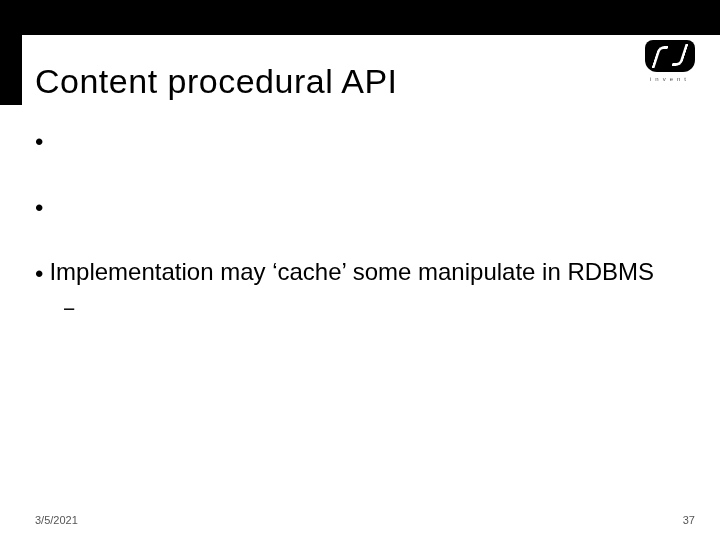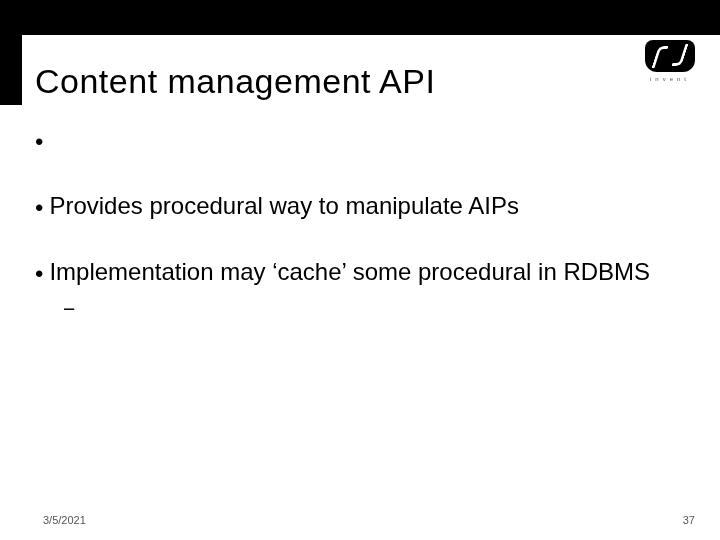--- a/index.html
+++ b/index.html
@@ -120,21 +120,20 @@
     margin-right: 6px;
     color: #000;
   }
   .footer-date {
     position: absolute;
     bottom: 14px;
     left: 35px;
     font-size: 11px;
     color: #555;
     font-family: Arial, sans-serif;
-    margin-left: 8px;
   }
   .footer-page {
     position: absolute;
     bottom: 14px;
     right: 25px;
     font-size: 11px;
     color: #555;
     font-family: Arial, sans-serif;
   }
 </style>
@@ -142,36 +141,35 @@
 <body>
 
 <div class="topbar"></div>
 <div class="left-block"></div>
 
 <div class="logo">
   <div class="logo-top"></div>
   <div class="logo-text">invent</div>
 </div>
 
-<div class="title">Content management API</div>
+<div class="title">Content procedural API</div>
 
 <div class="content">
 
   <div class="bullet-row">
     <span class="bullet-dot">•</span>
   </div>
 
   <div class="bullet-row">
     <span class="bullet-dot">•</span>
-    <span>Provides procedural way to manipulate AIPs</span>
   </div>
 
   <div class="bullet-row tight">
     <span class="bullet-dot">•</span>
-    <span>Implementation may ‘cache’ some procedural in RDBMS</span>
+    <span>Implementation may ‘cache’ some manipulate in RDBMS</span>
   </div>
 
   <div class="sub-row">
     <span class="sub-dash">−</span>
   </div>
 
 </div>
 
 <div class="footer-date">3/5/2021</div>
 <div class="footer-page">37</div>

